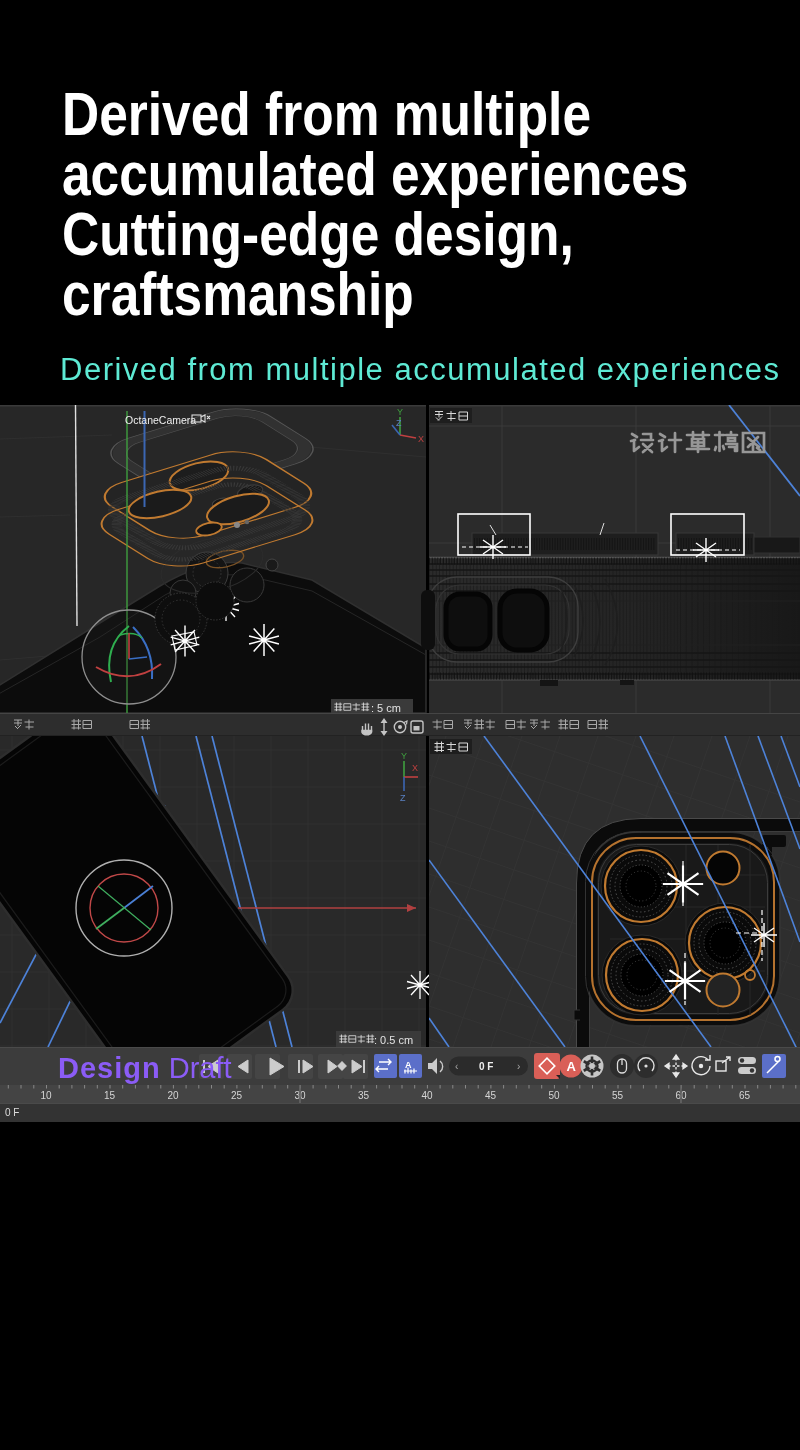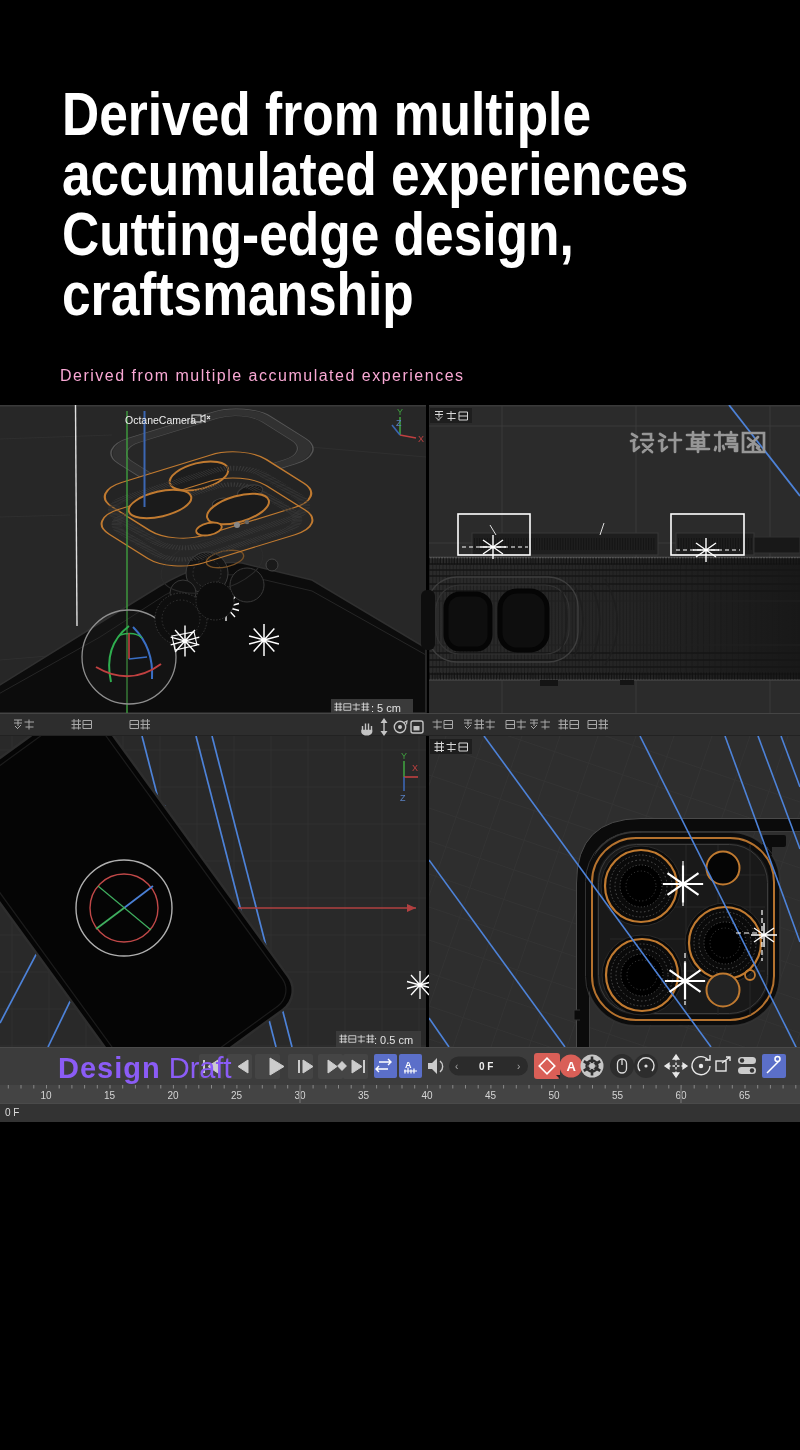--- a/index.html
+++ b/index.html
@@ -1,16 +1,16 @@
 <!DOCTYPE html>
 <html><head><meta charset="utf-8"><style>
 html,body{margin:0;padding:0;background:#000;}
 body{width:800px;height:1450px;position:relative;overflow:hidden;font-family:"Liberation Sans",sans-serif;}
 .h1{position:absolute;left:62px;top:84px;color:#fff;font-weight:bold;font-size:62px;line-height:60px;white-space:nowrap;transform:scaleX(0.83);transform-origin:0 0;}
-.sub{position:absolute;left:60px;top:367px;color:#f9a8d4;font-size:16px;letter-spacing:1.5px;white-space:nowrap;}
+.sub{position:absolute;left:60px;top:352px;color:#5eead4;font-size:31px;letter-spacing:1.5px;white-space:nowrap;}
 .dd{position:absolute;left:58px;top:1052px;color:#8b5cf6;font-size:29px;white-space:nowrap;z-index:5;}
 .dd b{letter-spacing:1px;}
 </style></head>
 <body>
 <div class="h1">Derived from multiple<br>accumulated experiences<br>Cutting-edge design,<br>craftsmanship</div>
 <div class="sub">Derived from multiple accumulated experiences</div>
 <div class="dd"><b>Design</b> Draft</div>
 <svg width="800" height="717" viewBox="0 0 800 717" style="position:absolute;left:0;top:405px">
 <defs>
 <g id="spark">

